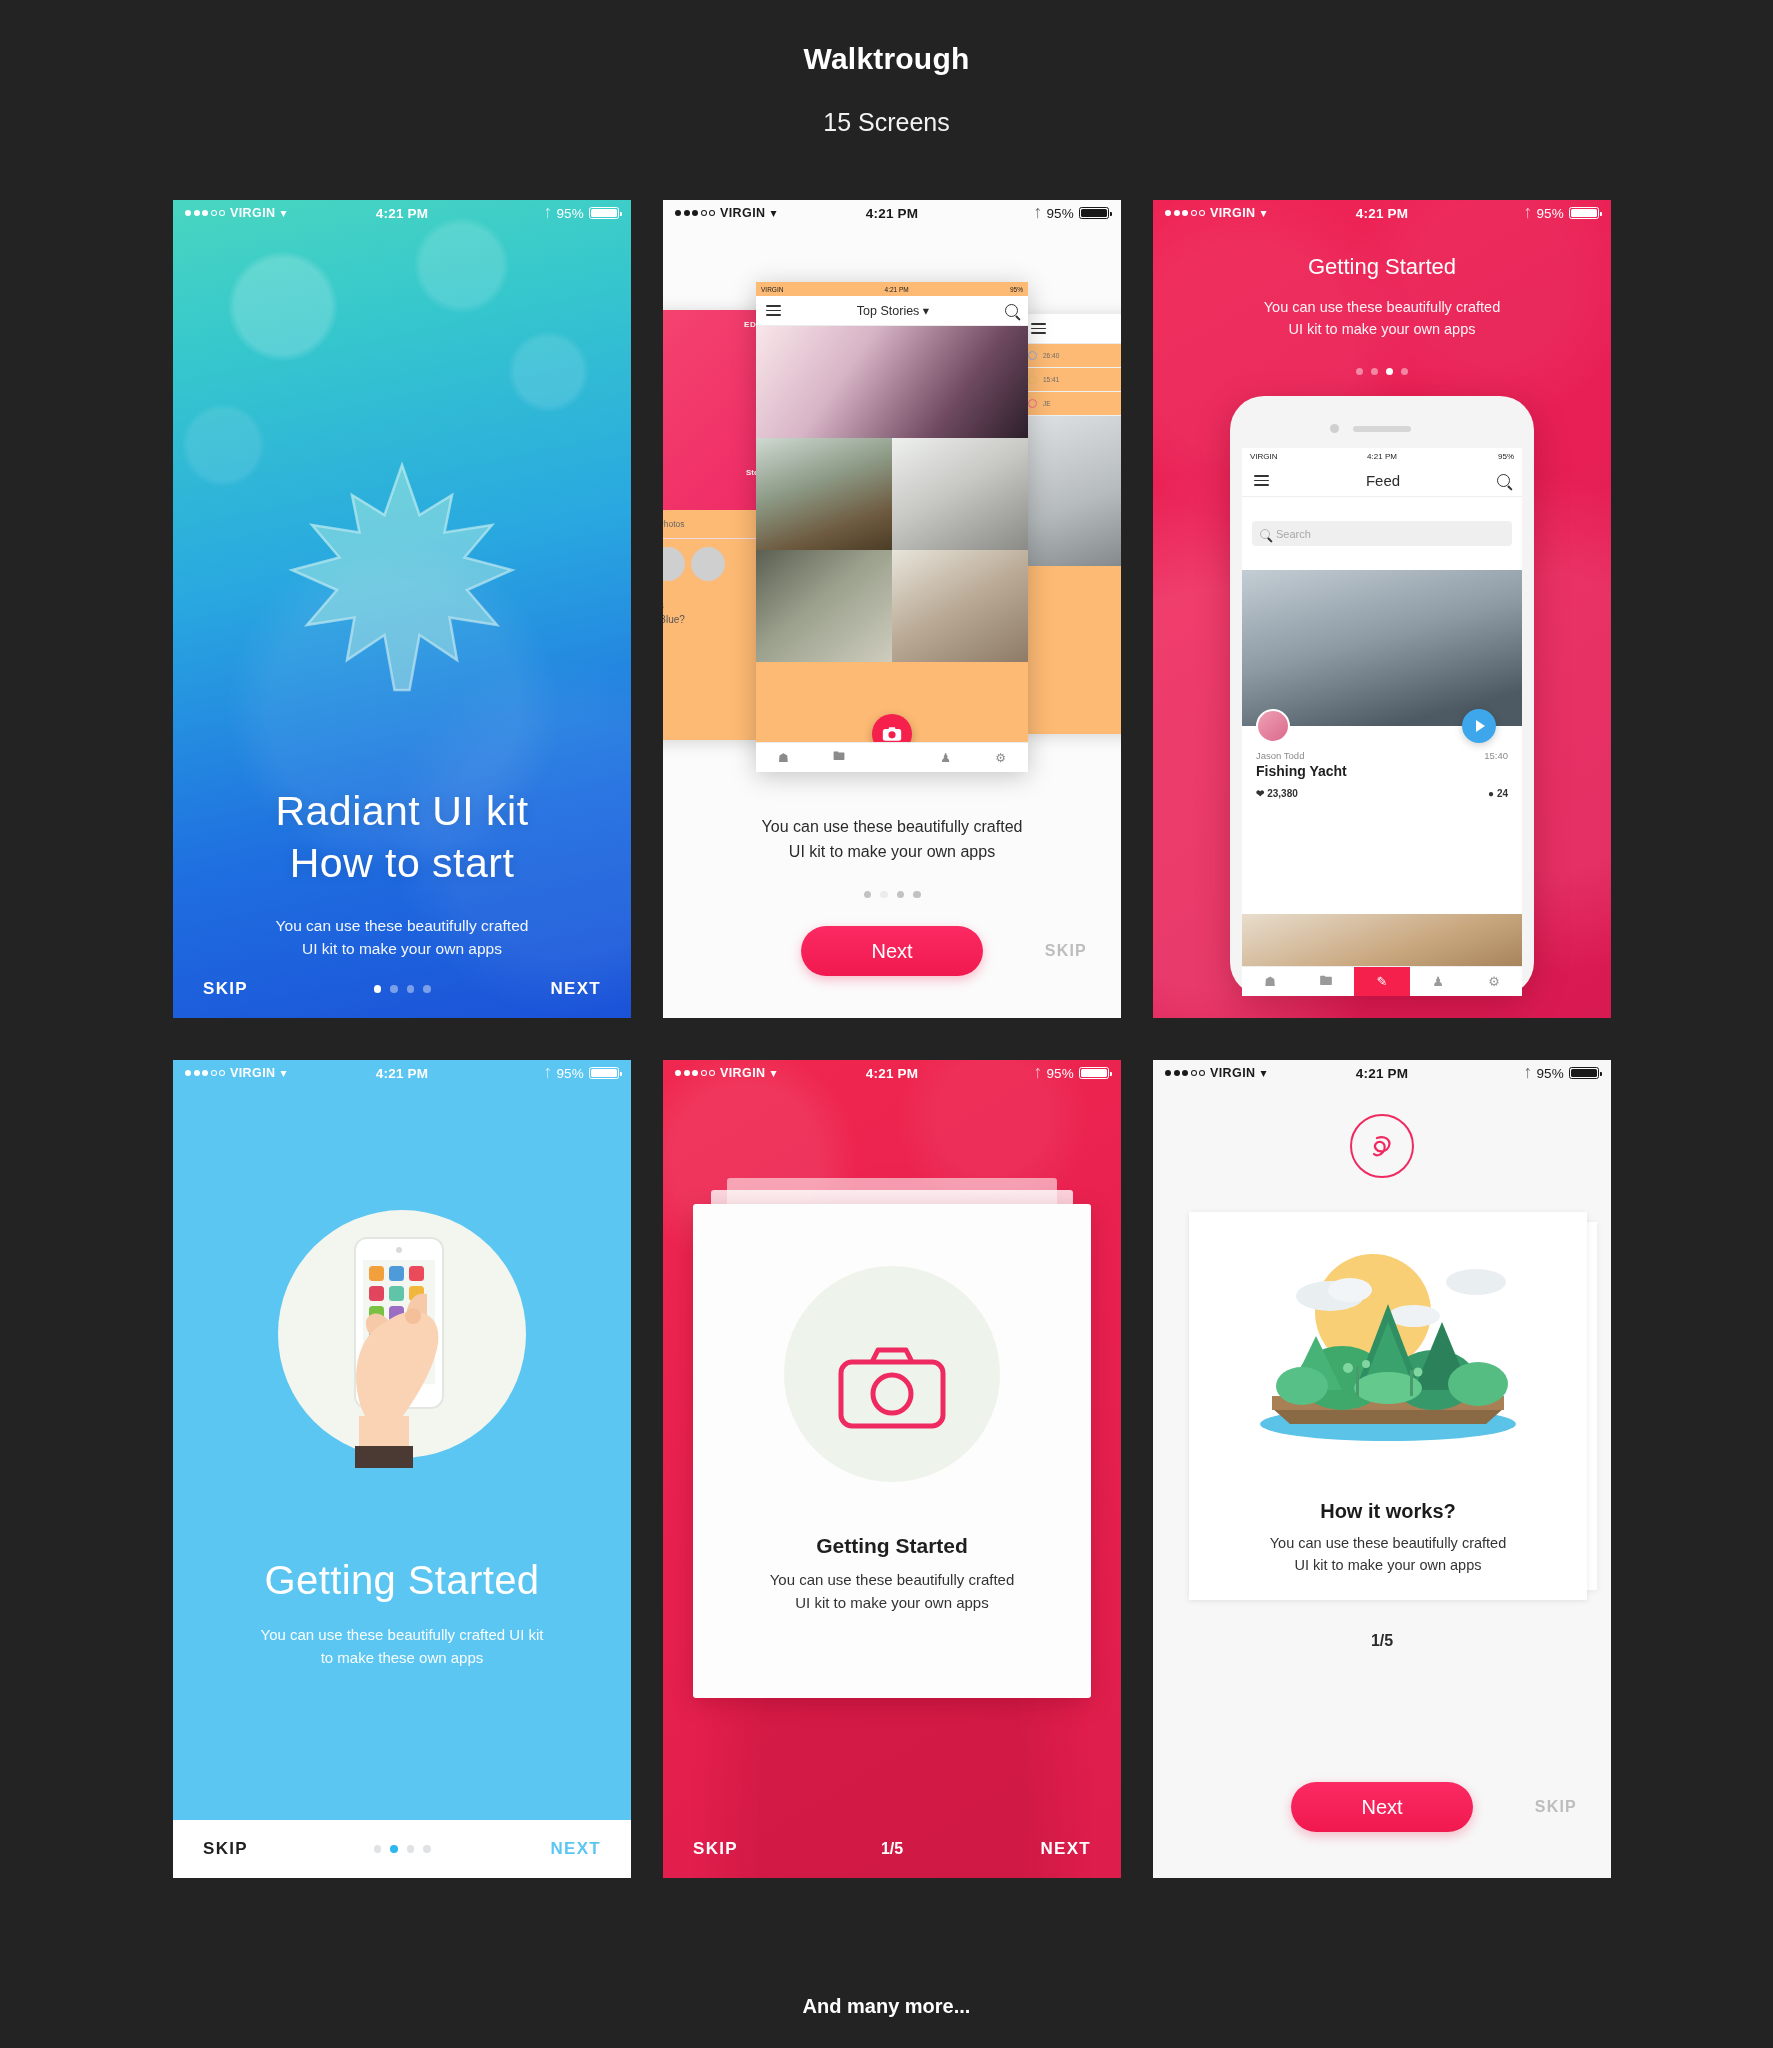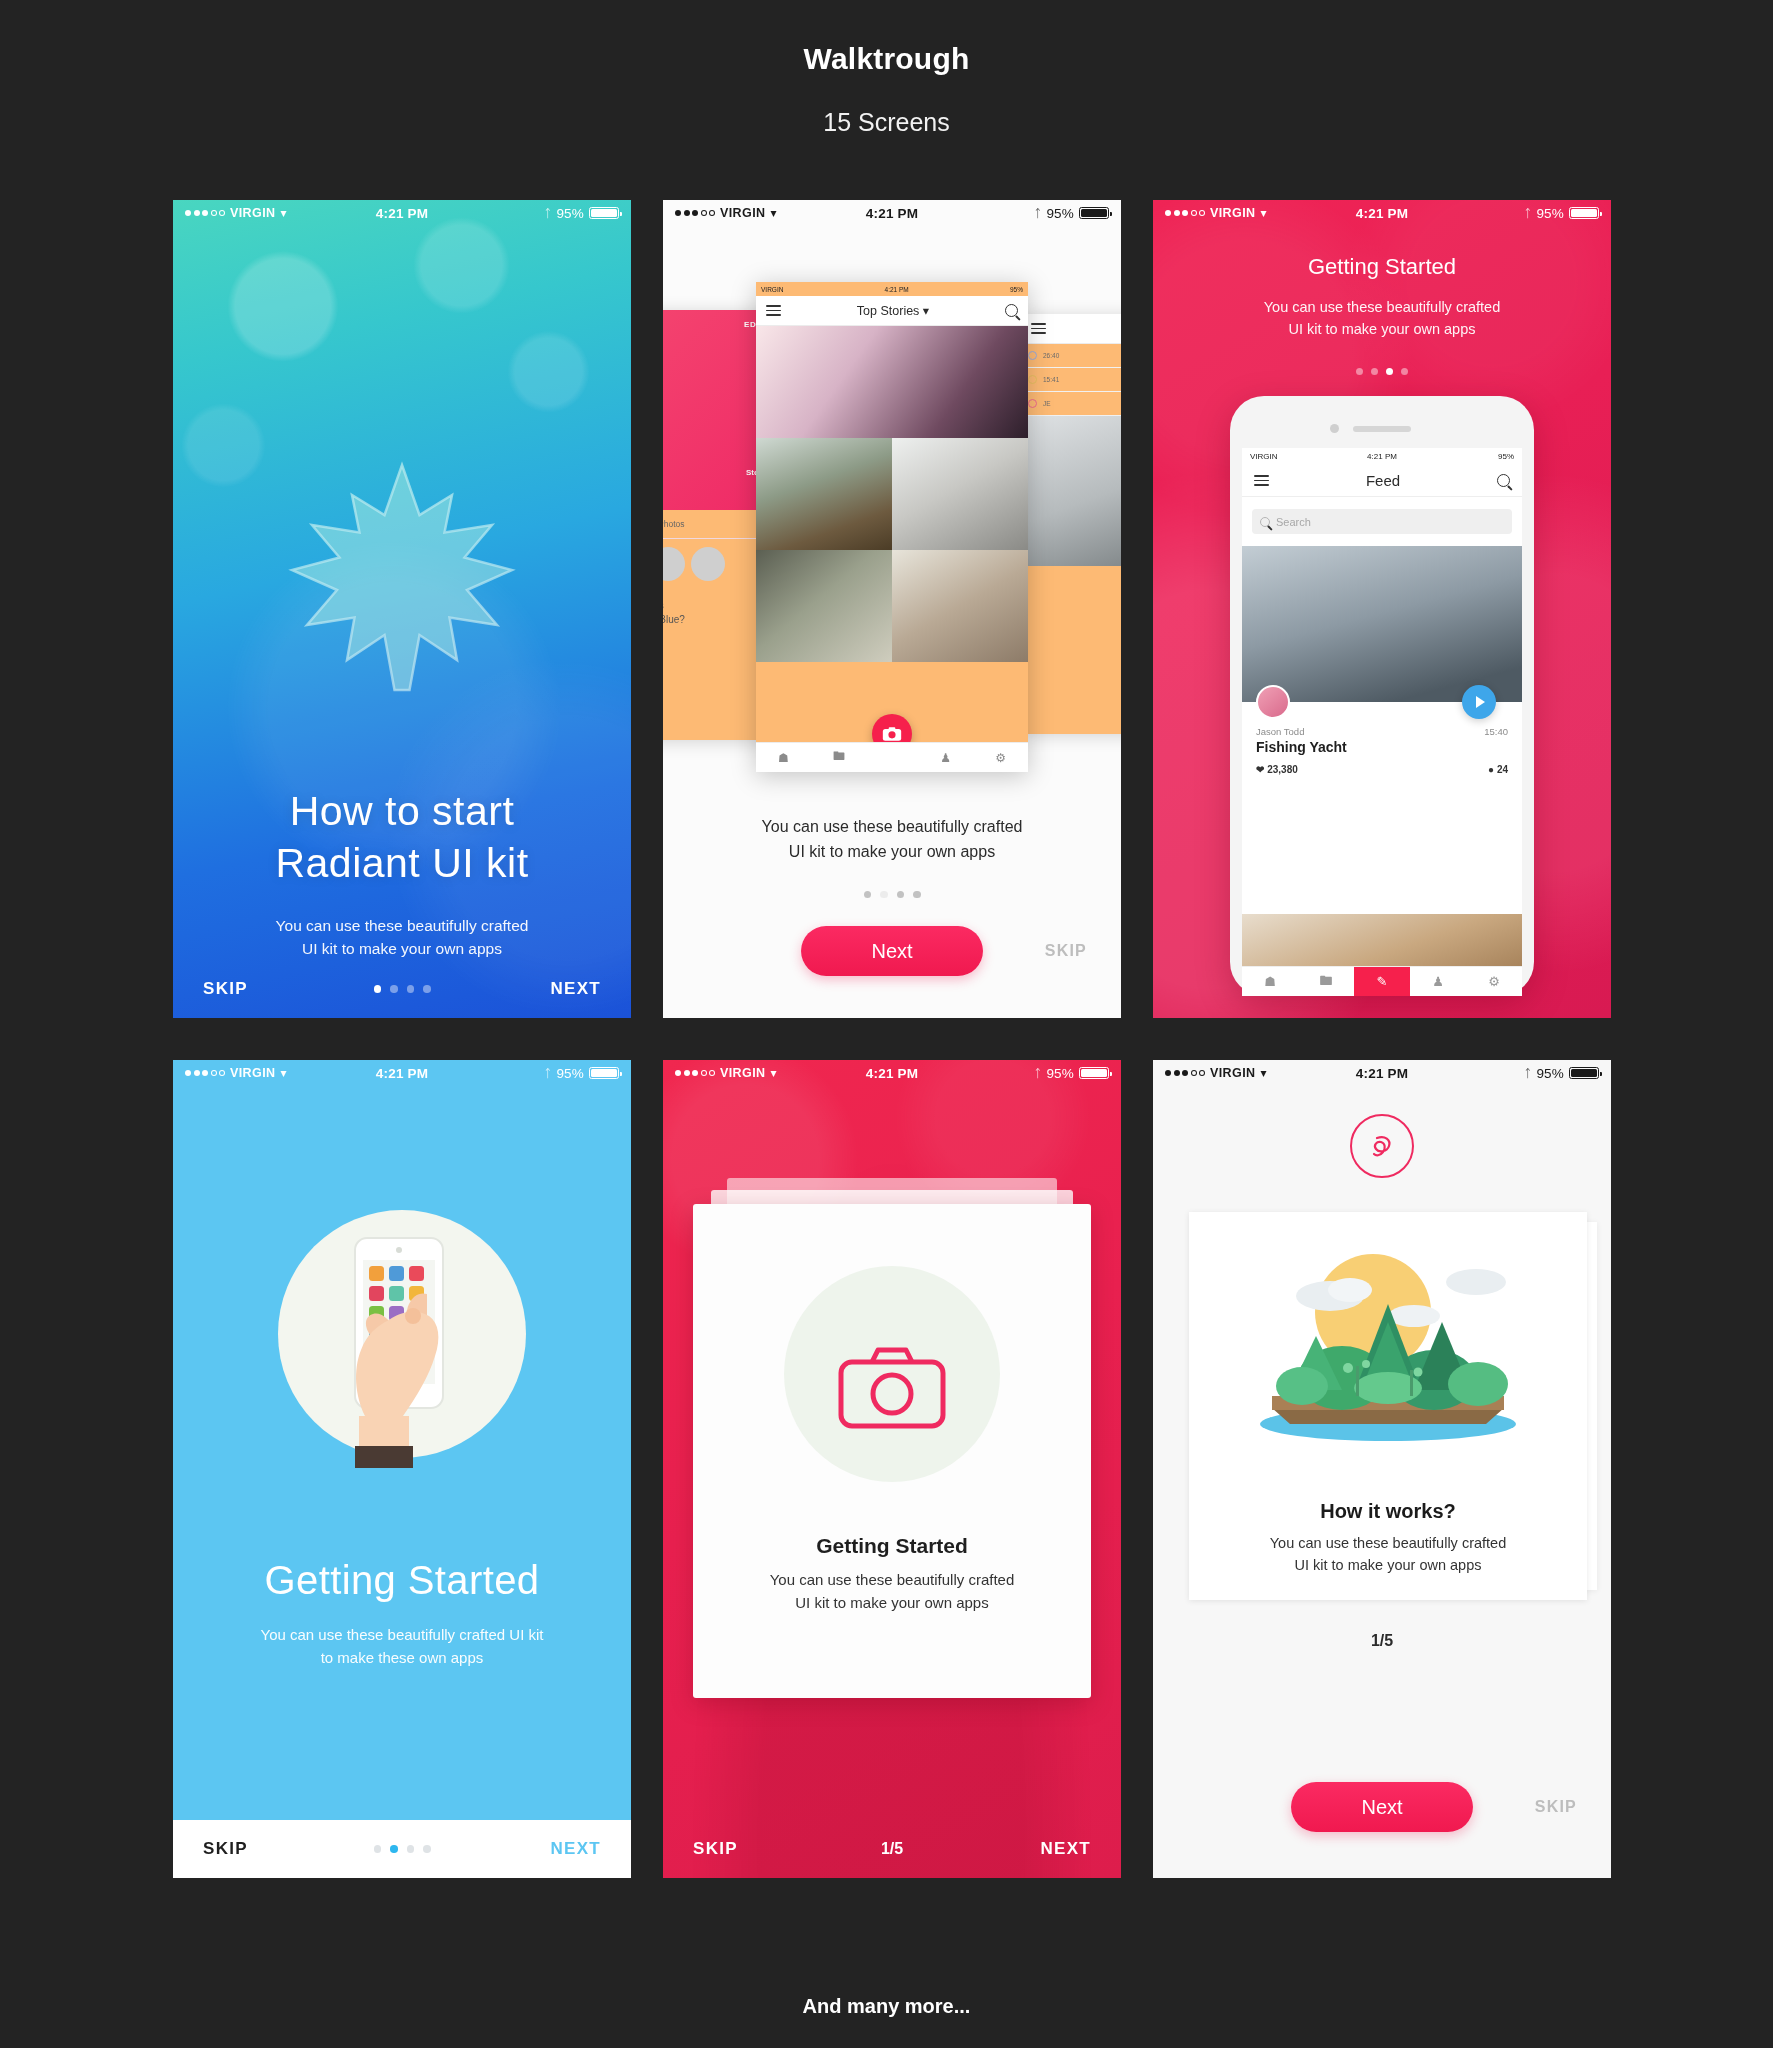--- a/index.html
+++ b/index.html
@@ -170,21 +170,21 @@
   }
   .dev-speaker { position: absolute; left: 50%; top: 30px; transform: translateX(-50%);
                  width: 58px; height: 6px; border-radius: 3px; background: #d6d6d6; }
   .dev-cam { position: absolute; left: calc(50% - 52px); top: 28px; width: 9px; height: 9px;
              border-radius: 50%; background: #cfcfcf; }
   .dev-screen { position: absolute; left: 12px; right: 12px; top: 52px; bottom: 0; background: #fff; overflow: hidden; }
   .ds-sb { height: 17px; display: flex; align-items: center; padding: 0 8px; font-size: 8px; color: #222; }
   .ds-nav { height: 32px; display: flex; align-items: center; justify-content: space-between;
             padding: 0 12px; border-bottom: 1px solid #eee; }
   .ds-nav .ttl { font-size: 15px; color: #2b2b2b; }
-  .ds-search { margin: 12px 10px; height: 25px; background: #efefef; border-radius: 4px;
+  .ds-search { margin: 24px 10px; height: 25px; background: #efefef; border-radius: 4px;
                display: flex; align-items: center; gap: 6px; padding: 0 8px; color: #a8a8a8; font-size: 11px; }
   .ds-hero { height: 156px; background: linear-gradient(165deg,#c3cdd4,#8d9aa4 45%,#4e5a63 85%); position: relative; }
   .play { position: absolute; right: 26px; bottom: -17px; width: 34px; height: 34px; border-radius: 50%;
           background: #3ea6ea; display: flex; align-items: center; justify-content: center;
           box-shadow: 0 2px 8px rgba(0,0,0,.2); }
   .play::after { content: ""; width: 0; height: 0; border-left: 9px solid #fff;
                  border-top: 6px solid transparent; border-bottom: 6px solid transparent; margin-left: 3px; }
   .ds-av { position: absolute; left: 14px; margin-top: -17px; width: 34px; height: 34px; border-radius: 50%;
            background: linear-gradient(140deg,#f0a0b5,#d96a8c); border: 2px solid #fff; }
   .ds-post { padding: 24px 14px 0; }
@@ -290,22 +290,22 @@
         <div class="sb-right">
           <span style="font-size:11px">ᛏ</span>
           <span>95%</span>
           <span class="batt">
               <span></span>
             </span>
         </div>
       </div>
 
       <div class="c1-copy">
+        <div class="c1-h1">Radiant UI kit</div>
         <div class="c1-h1">How to start</div>
-        <div class="c1-h1">Radiant UI kit</div>
         <div class="c1-p">You can use these beautifully crafted</div>
         <div class="c1-p" style="margin-top:0">UI kit to make your own apps</div>
       </div>
 
       <div class="footbar">
         <div class="fb-skip" style="color:#fff">SKIP</div>
         <div class="fb-mid">
           <i class="on"></i>
           <i></i>
           <i></i>

